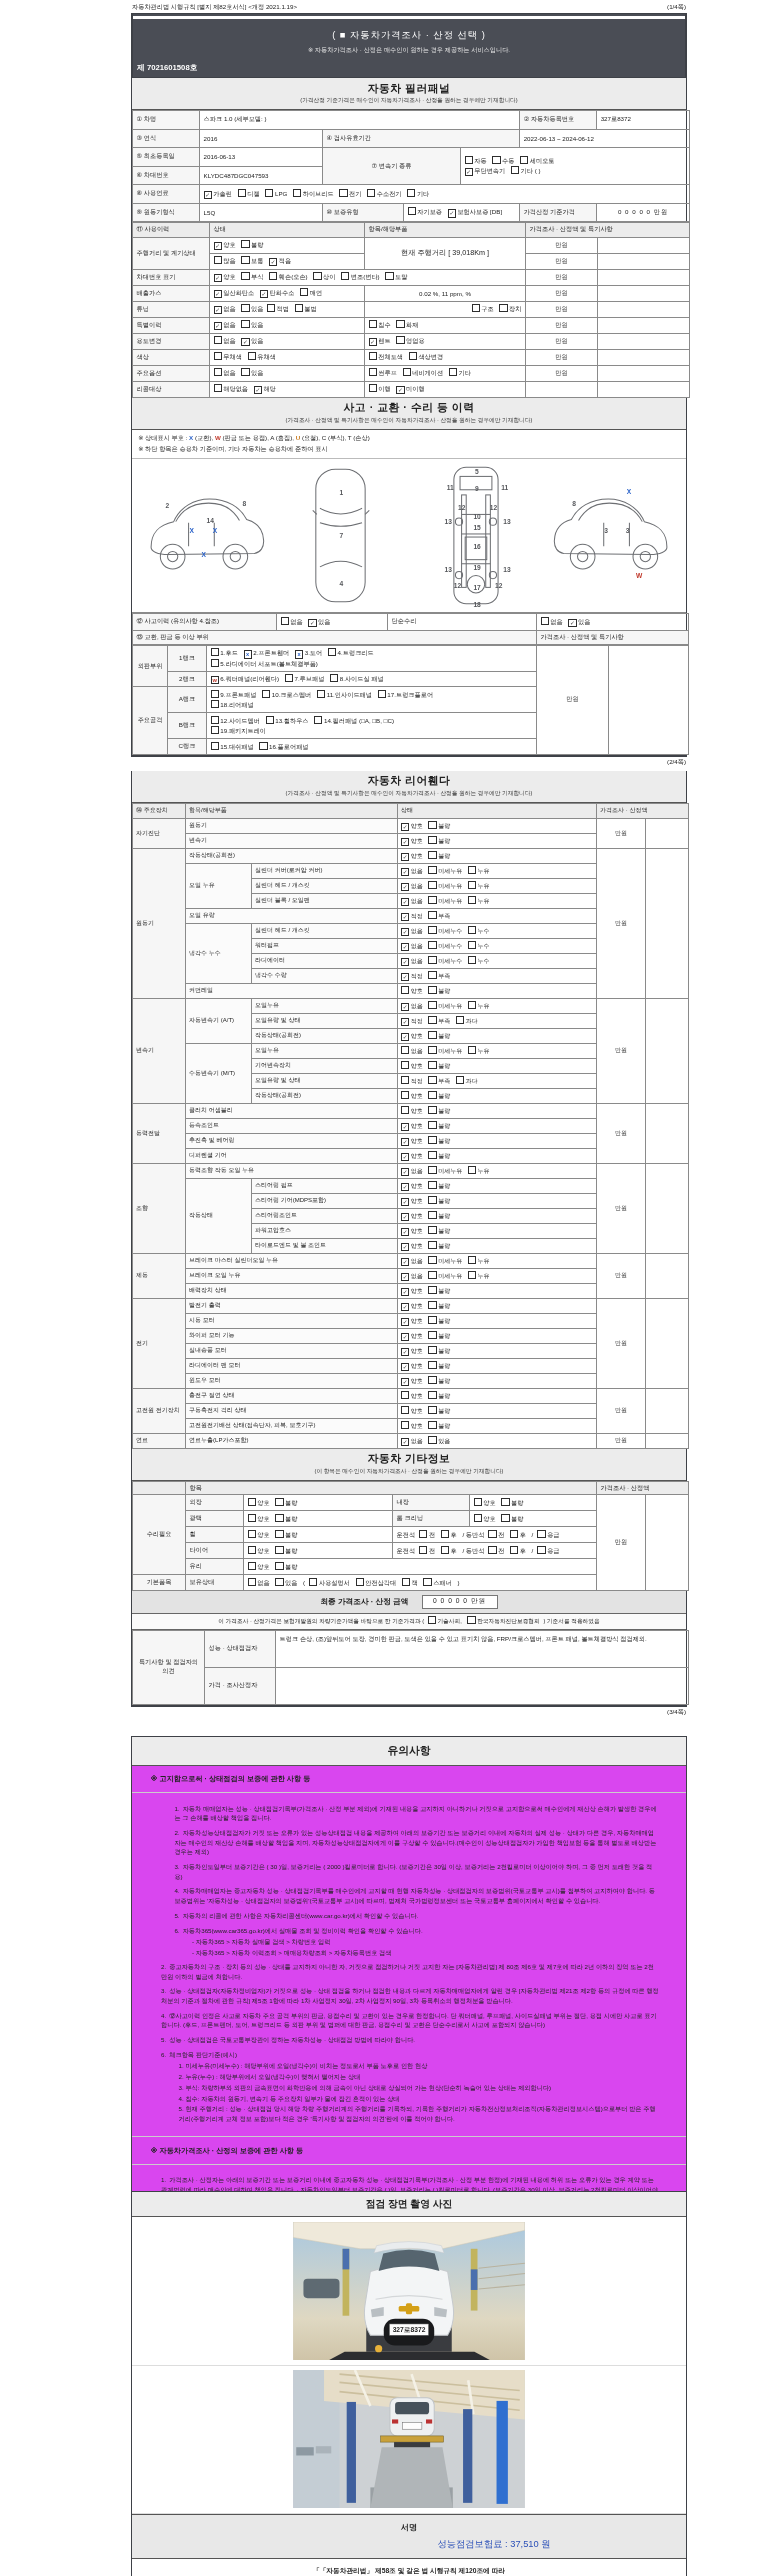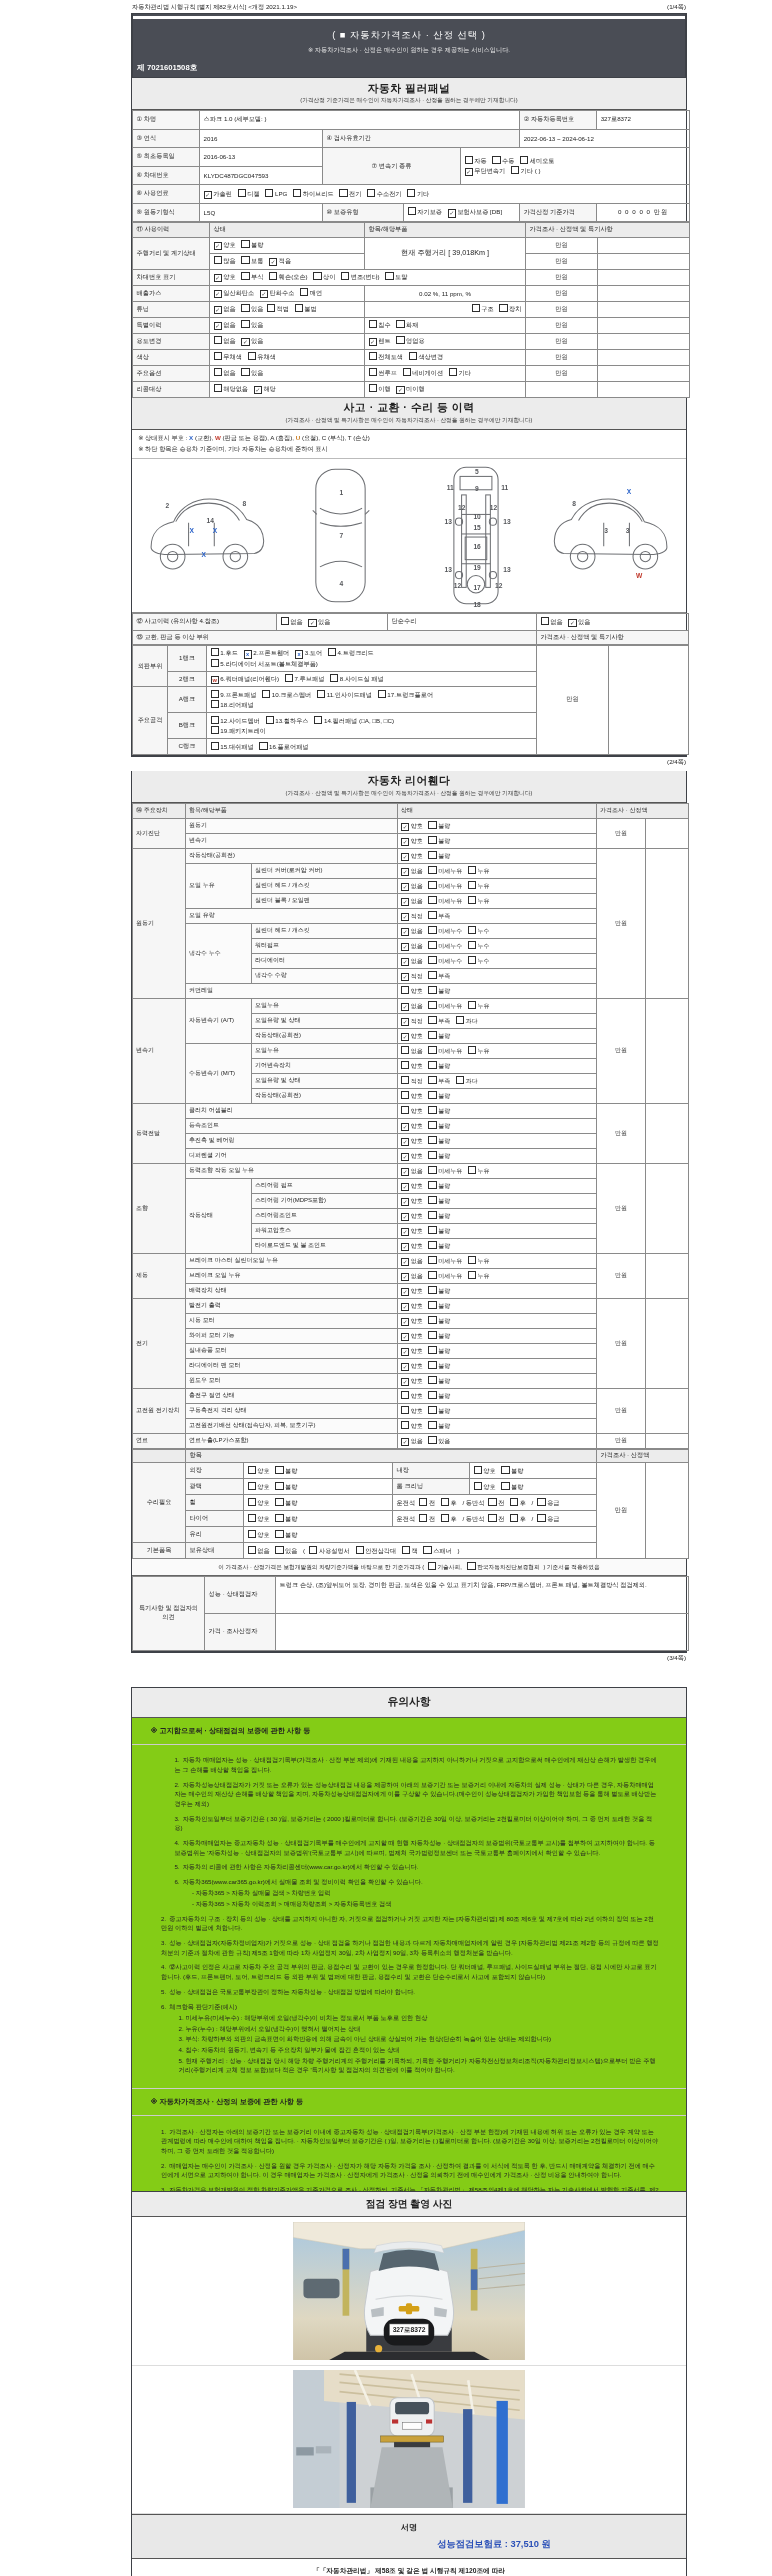--- a/index.html
+++ b/index.html
@@ -51,40 +51,40 @@
   td.gcell{background:#f6f6f6;text-align:left}
   td.scell{background:#fbfbfb}
   td.icell{background:#fbfbfb}
   td.stcell{background:#fff}
   
   .finalband{background:#e3e3e3;border-bottom:0.5px solid #666;display:flex;justify-content:center;align-items:center;gap:13.4px;padding:3.6px 0}
   .finalband .fl{font-size:7.7px;font-weight:bold}
   .finalband .fv{background:#fff;border:0.5px solid #777;padding:1.5px 10.3px;font-size:6.7px;letter-spacing:1px}
   .basisline{font-size:5.7px;text-align:center;padding:2.6px 0;border-bottom:0.5px solid #666;background:#fafafa}
   
-  .noticebox{margin-top:21px;border:1.5px solid #3e4147;height:570px;overflow:hidden;background:#84cc16}
+  .noticebox{margin-top:15px;border:1.5px solid #3e4147;height:570px;overflow:hidden;background:#d946ef}
   .n-title{background:#ececec;border-bottom:0.5px solid #555;text-align:center;font-size:10.8px;font-weight:bold;padding:7.2px 0}
   .n-sec{font-size:7.2px;font-weight:bold;padding:8.2px 18.5px;border-bottom:0.5px solid #ccc}
   .n-body{padding:5.2px 26px 8.2px 29px}
   .nit{font-size:6.2px;line-height:1.55;margin:5.2px 0;display:block}
   .nit.ind{margin-left:13.4px}
   .nn{font-weight:normal;margin-right:3.1px}
   .nsub{margin:1.5px 0 0 17.5px;font-size:6.2px;line-height:1.5}
   .n-divider{border-top:0.5px solid #ccc}
   .minibox{border:0.5px solid #999;margin:6.2px 17.5px 10.3px 17.5px;padding:8.2px 13.4px 10.3px 13.4px}
   .minibox .mb-title{width:216px;margin:0 auto;border:1px solid #555;text-align:center;font-size:10.3px;font-weight:bold;padding:5.2px 0}
   
   .page4{position:absolute;left:131px;top:2191px;width:556px}
   .photobox{border:1.5px solid #3e4147}
   .photo-title{background:#ececec;border-bottom:1px solid #555;text-align:center;font-size:9.8px;font-weight:bold;padding:5.7px 0}
   .photo-row{display:flex;justify-content:center;padding:4.6px 0;border-bottom:0.5px solid #ddd;background:#fff}
   .photo{width:232px;height:138px;background:#ddd;overflow:hidden}
   .signband{background:#e8e8e8;border-top:1px solid #555;padding:5.2px 0 7.2px 0;position:relative}
   .signband .sg{ text-align:center;font-size:8.2px;font-weight:bold;color:#222;padding-top:2.1px}
-  .signband .fee{text-align:center;color:#2b50b8;font-size:9.3px;font-weight:bold;margin-top:5.2px;padding-left:170px}
+  .signband .fee{text-align:center;color:#2b50b8;font-size:9.3px;font-weight:normal;margin-top:5.2px;padding-left:170px}
   .footconf{background:#fff;border-top:1px solid #555;text-align:center;font-size:6.7px;font-weight:bold;padding:5.2px 0 2.1px 0;line-height:1.7}
 </style>
 </head>
 <body>
 
 <div class="doc">
 
   <div class="topline">
     <span>자동차관리법 시행규칙 [별지 제82호서식] &lt;개정 2021.1.19&gt;</span>
     <span>(1/4쪽)</span>
@@ -621,20 +621,24 @@
           <tr>
             <td class="gcell" rowspan="1">연료</td>
             <td class="icell" colspan="2">연료누출(LP가스포함)</td>
             <td class="stcell"><span class="cb"><span class="bx">✓</span><span class="cl">없음</span></span><span class="cb"><span class="bx"></span><span class="cl">있음</span></span></td>
             <td class="pcell" rowspan="1">만원</td>
             <td class="ecell" rowspan="1"></td>
           </tr>
         </tbody>
     </table>
 
+    <div class="band">
+      <div class="bt">자동차 기타정보</div>
+      <div class="bs">(이 항목은 매수인이 자동차가격조사 · 산정을 원하는 경우에만 기재합니다)</div>
+    </div>
     <table class="t">
       <colgroup>
           <col style="width:53px">
           <col style="width:58px">
           <col style="width:149px">
           <col style="width:77px">
           <col style="width:127px">
           <col style="width:49px">
           <col style="width:43px">
         </colgroup>
@@ -674,20 +678,24 @@
         <td colspan="3"><span class="cb"><span class="bx"></span><span class="cl">양호</span></span><span class="cb"><span class="bx"></span><span class="cl">불량</span></span></td>
       </tr>
       <tr style="height:16px">
         <td class="lab cen">기본품목</td>
         <td class="lab">보유상태</td>
         <td colspan="3"><span class="cb"><span class="bx"></span><span class="cl">없음</span></span><span class="cb"><span class="bx"></span><span class="cl">있음</span></span><span class="pl">(</span><span class="cb"><span class="bx"></span><span class="cl">사용설명서</span></span><span class="cb"><span class="bx"></span><span class="cl">안전삼각대</span></span><span class="cb"><span class="bx"></span><span class="cl">잭</span></span><span class="cb"><span class="bx"></span><span class="cl">스패너</span></span><span class="pl">)</span></td>
       </tr>
     </tbody>
       </table>
 
+    <div class="finalband">
+      <span class="fl">최종 가격조사 · 산정 금액</span>
+      <span class="fv">0 0 0 0 0 만원</span>
+    </div>
     <div class="basisline">
       <span>이 가격조사 · 산정가격은 보험개발원의 차량기준가액을 바탕으로 한 기준가격과 (</span>
       <span style="margin:0 2.1px"><span class="cb"><span class="bx"></span><span class="cl">기술사회,</span></span><span class="cb"><span class="bx"></span><span class="cl">한국자동차진단보증협회</span></span></span>
       <span>) 기준서를 적용하였음</span>
     </div>
 
     <table class="t">
       <colgroup>
           <col style="width:72px">
           <col style="width:71px">

